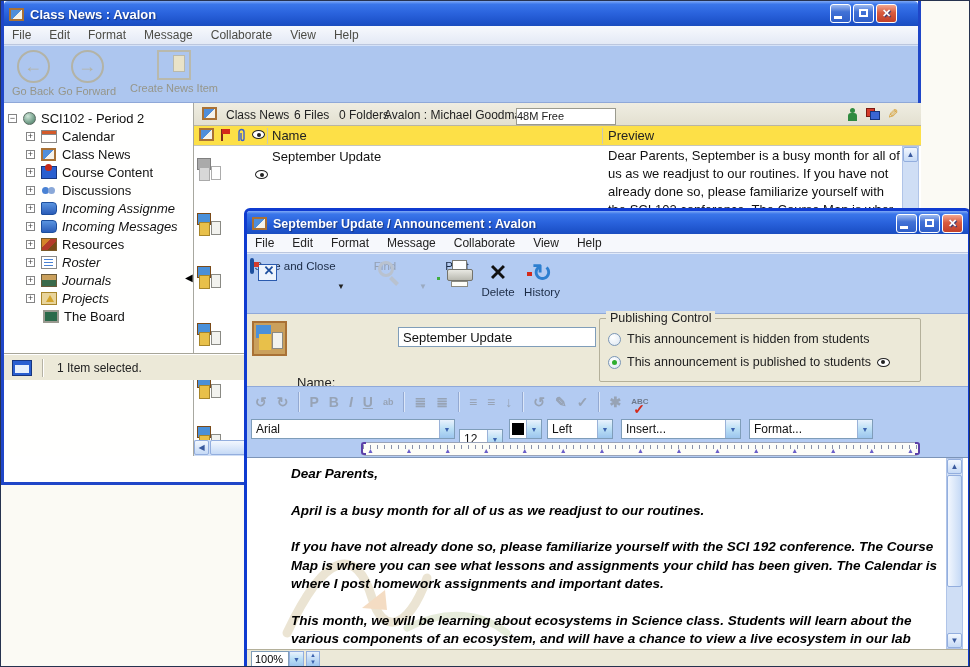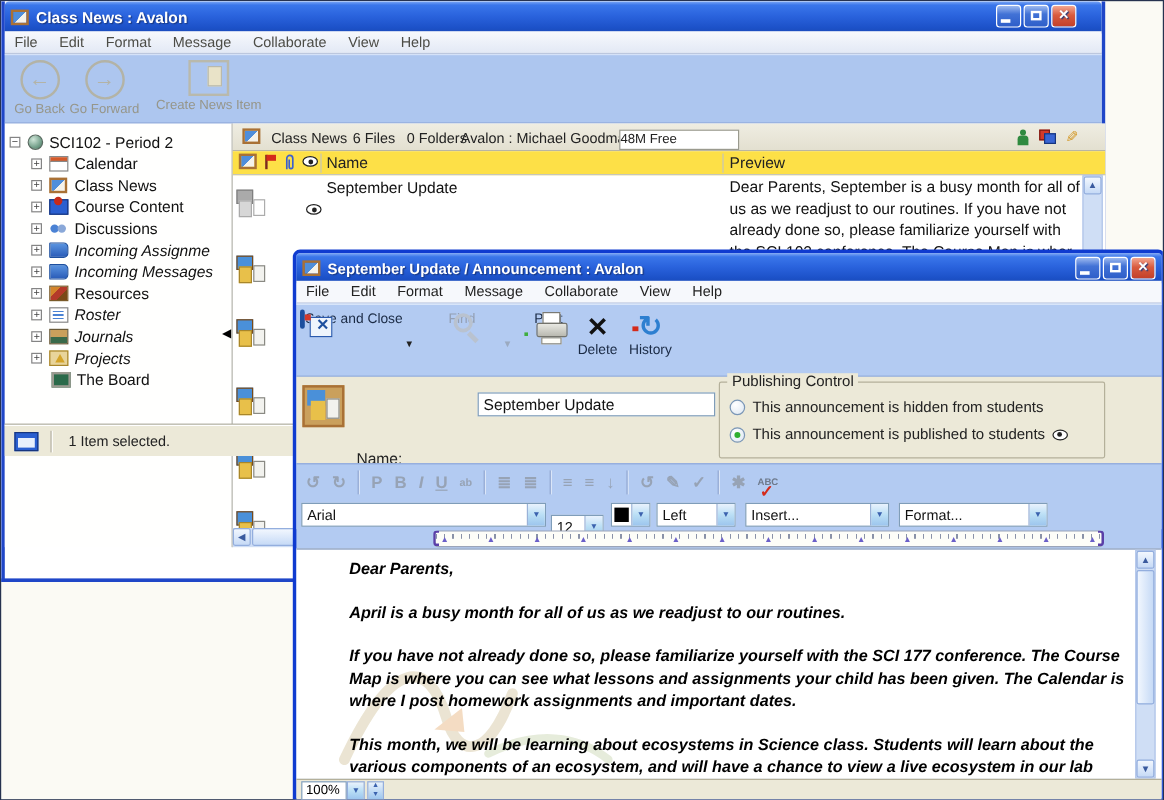--- a/index.html
+++ b/index.html
@@ -548,21 +548,21 @@
 
   <div id="dlg-body">
     <svg id="watermark" width="260" height="110" viewBox="0 0 260 110">
       <path d="M20 95 C 60 10, 90 10, 105 60 C 115 95, 140 95, 160 40" fill="none" stroke="#e9e2cf" stroke-width="9" stroke-linecap="round"></path>
       <path d="M95 70 L118 52 L120 72 Z" fill="#f3d9bd"></path>
       <path d="M140 90 C 180 70, 215 75, 240 95" fill="none" stroke="#e4ead8" stroke-width="7" stroke-linecap="round"></path>
     </svg>
     <div id="bodytext">
       <p>Dear Parents,</p>
       <p>April is a busy month for all of us as we readjust to our routines.</p>
-      <p>If you have not already done so, please familiarize yourself with the SCI 177 conference. The Course Map is where you can see what lessons and assignments your child has been given. The Calendar is where I post homework assignments and important dates.</p>
+      <p>If you have not already done so, please familiarize yourself with the SCI 192 conference. The Course Map is where you can see what lessons and assignments your child has been given. The Calendar is where I post homework assignments and important dates.</p>
       <p>This month, we will be learning about ecosystems in Science class. Students will learn about the various components of an ecosystem, and will have a chance to view a live ecosystem in our lab work. We will also study microorganisms and the carbon cycle.</p>
     </div>
     <div class="vsb" style="left:699px;top:0;height:191px;">
       <span class="sbtn" style="top:0;">▲</span>
       <span style="position:absolute;left:0;top:16px;width:15px;height:112px;background:linear-gradient(90deg,#f2f7fe,#c6daf6);border:1px solid #93aede;border-radius:2px;"></span>
       <span class="sbtn" style="top:174px;">▼</span>
     </div>
   </div>
 
   <div id="dlg-bottom">

